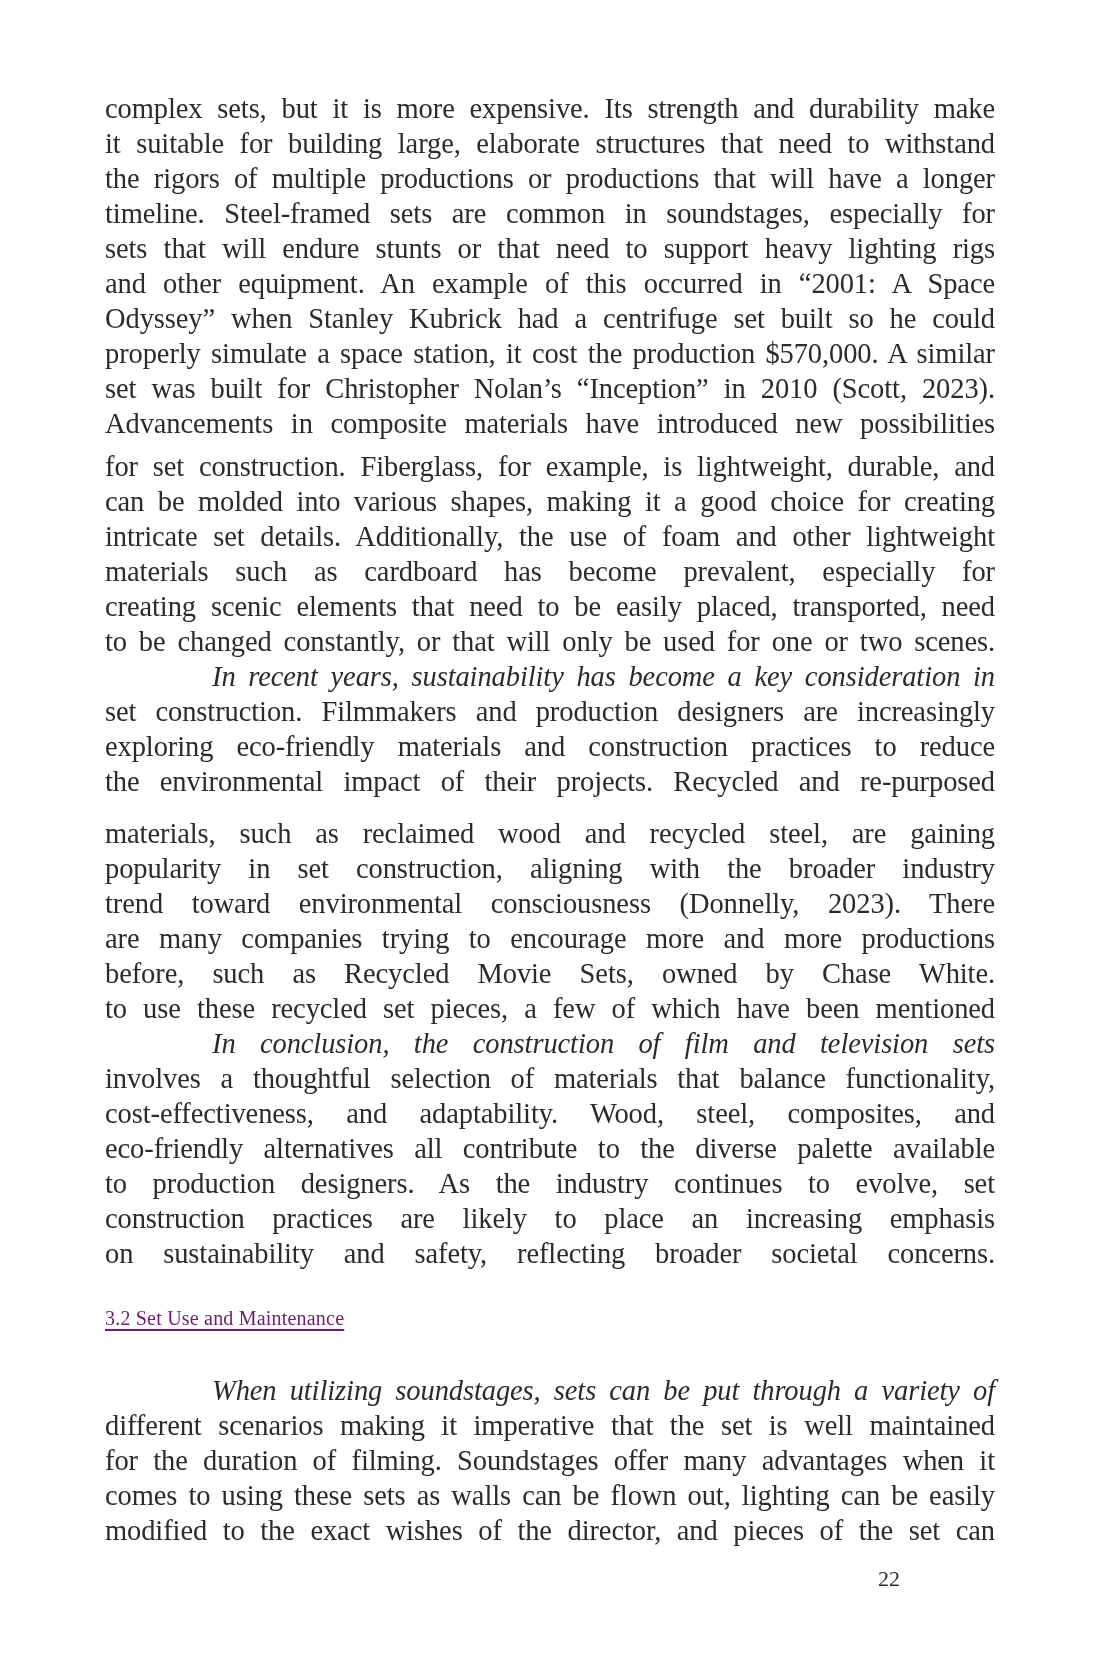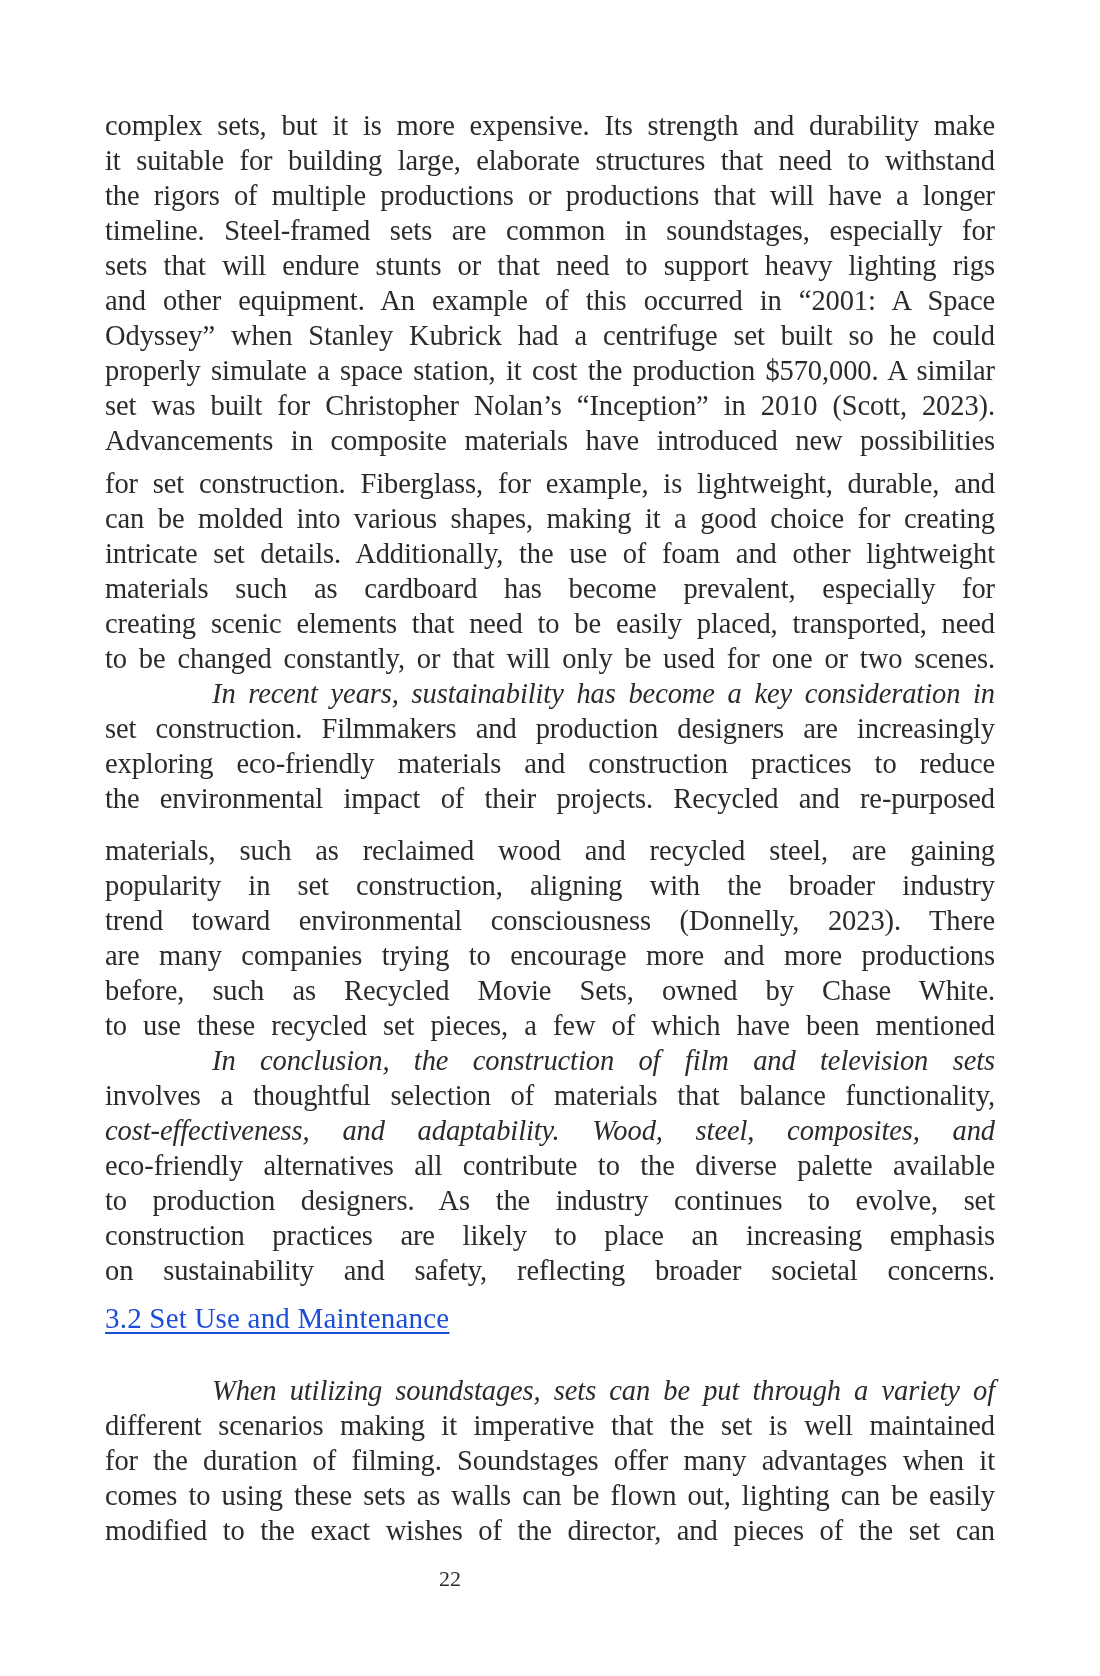--- a/index.html
+++ b/index.html
@@ -19,21 +19,21 @@
     position: absolute;
     left: 0; top: 0;
     width: 1100px;
     height: 1676px;
   }
   .text-block {
     position: absolute;
     left: 105px;
     width: 890px;
   }
-  .block-1 { top: 108px; }
+  .block-1 { top: 91px; }
   .block-2 { top: 1373px; }
   .line {
     display: block;
     height: 35px;
     line-height: 35px;
     font-size: 28.5px;
     text-align: justify;
     text-align-last: justify;
     white-space: nowrap;
     overflow: visible;
@@ -48,35 +48,35 @@
     width: 100%;
     white-space: normal;
     text-align: justify;
     text-align-last: justify;
   }
   .indent .line-inner { width: 100%; font-style: italic; }
   .heading {
     position: absolute;
     left: 105px;
     top: 1300px;
-    font-size: 29px;
+    font-size: 20px;
     line-height: 36px;
-    color: #1d4ed8;
+    color: #701a75;
     text-decoration: underline;
     text-decoration-thickness: 1.5px;
     text-underline-offset: 4px;
     letter-spacing: 0.2px;
     font-family: "Liberation Serif", "DejaVu Serif", serif;
   }
   .page-number {
     position: absolute;
     left: 0;
     width: 900px;
     top: 1564px;
-    text-align: center;
+    text-align: right;
     font-size: 22px;
     line-height: 30px;
     color: #2b2b2b;
   }
 </style>
 </head>
 <body>
 
 <div class="page">
 
@@ -167,21 +167,21 @@
     </div>
 
     <div>
       <div class="line indent">
           <span class="line-inner" style="white-space: normal; display: block; width: 100%;">In conclusion, the construction of film and television sets</span>
         </div>
       <div class="line">
           <span class="line-inner" style="white-space: normal; display: block; width: 100%;">involves a thoughtful selection of materials that balance functionality,</span>
         </div>
       <div class="line">
-          <span class="line-inner" style="white-space: normal; display: block; width: 100%; font-style: italic;">cost-effectiveness, and adaptability. Wood, steel, composites, and</span>
+          <span class="line-inner" style="white-space: normal; display: block; width: 100%;">cost-effectiveness, and adaptability. Wood, steel, composites, and</span>
         </div>
       <div class="line">
           <span class="line-inner" style="white-space: normal; display: block; width: 100%;">eco-friendly alternatives all contribute to the diverse palette available</span>
         </div>
       <div class="line">
           <span class="line-inner" style="white-space: normal; display: block; width: 100%;">to production designers. As the industry continues to evolve, set</span>
         </div>
       <div class="line">
           <span class="line-inner" style="white-space: normal; display: block; width: 100%;">construction practices are likely to place an increasing emphasis</span>
         </div>

